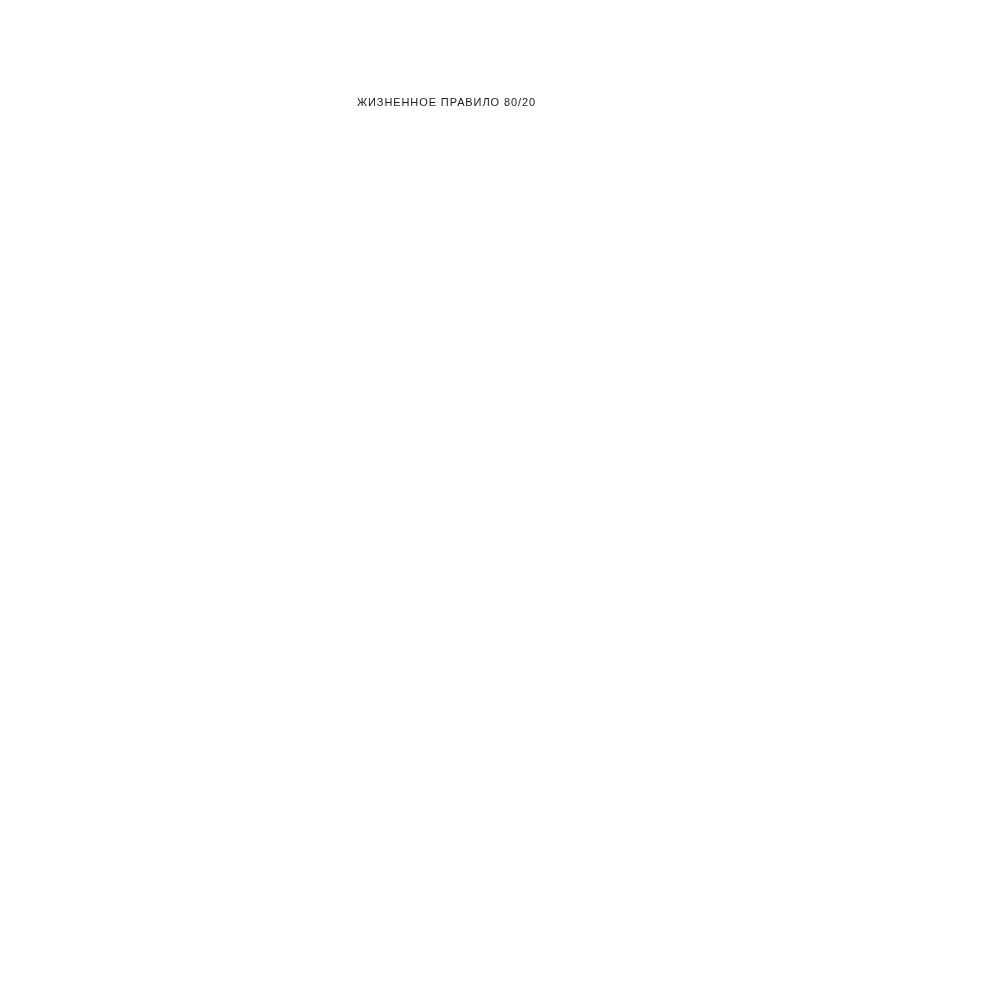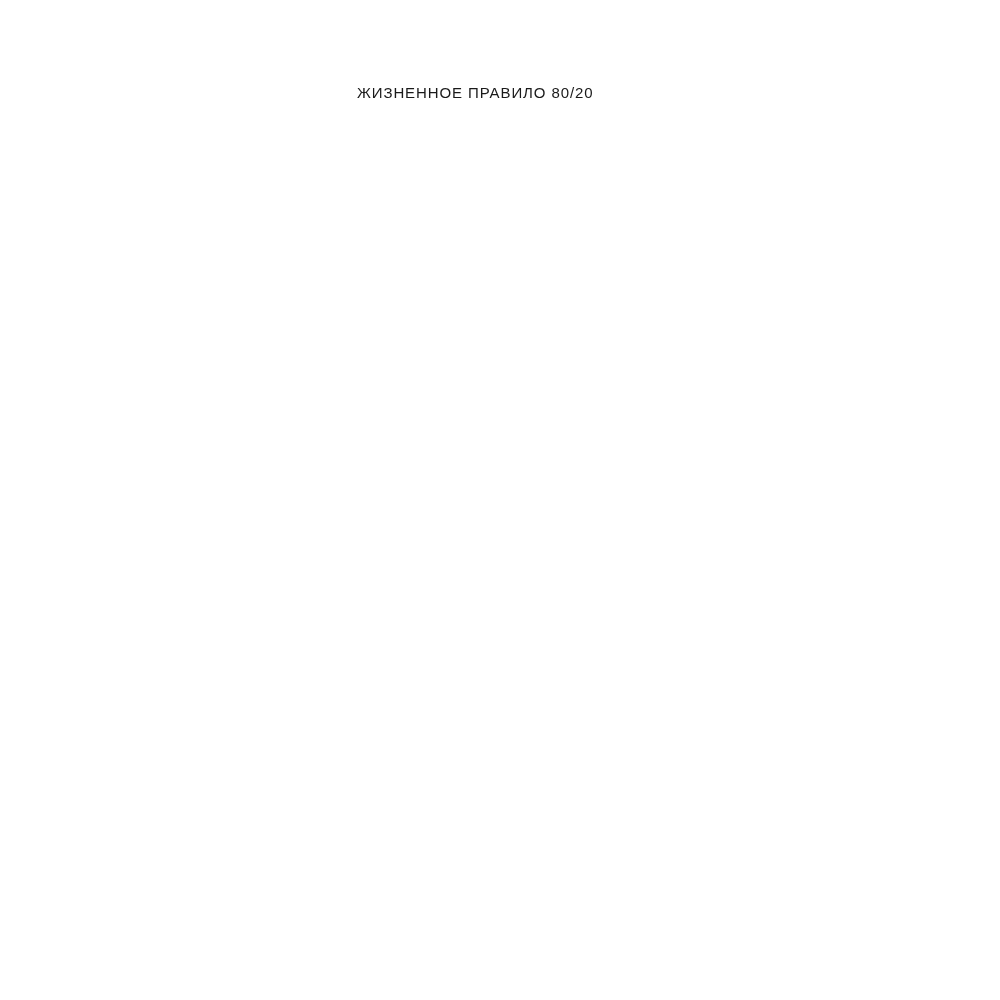--- a/index.html
+++ b/index.html
@@ -16,22 +16,22 @@
   }
   .page {
     position: relative;
     width: 1000px;
     height: 1000px;
     box-sizing: border-box;
   }
   .running-head {
     position: absolute;
     left: 357px;
-    top: 84px;
-    font-size: 15px;
+    top: 96px;
+    font-size: 11px;
     letter-spacing: 0.9px;
     color: #1a1a1a;
   }
   .toc {
     position: absolute;
     left: 216px;
     top: 118px;
     width: 508px;
   }
   .group {

